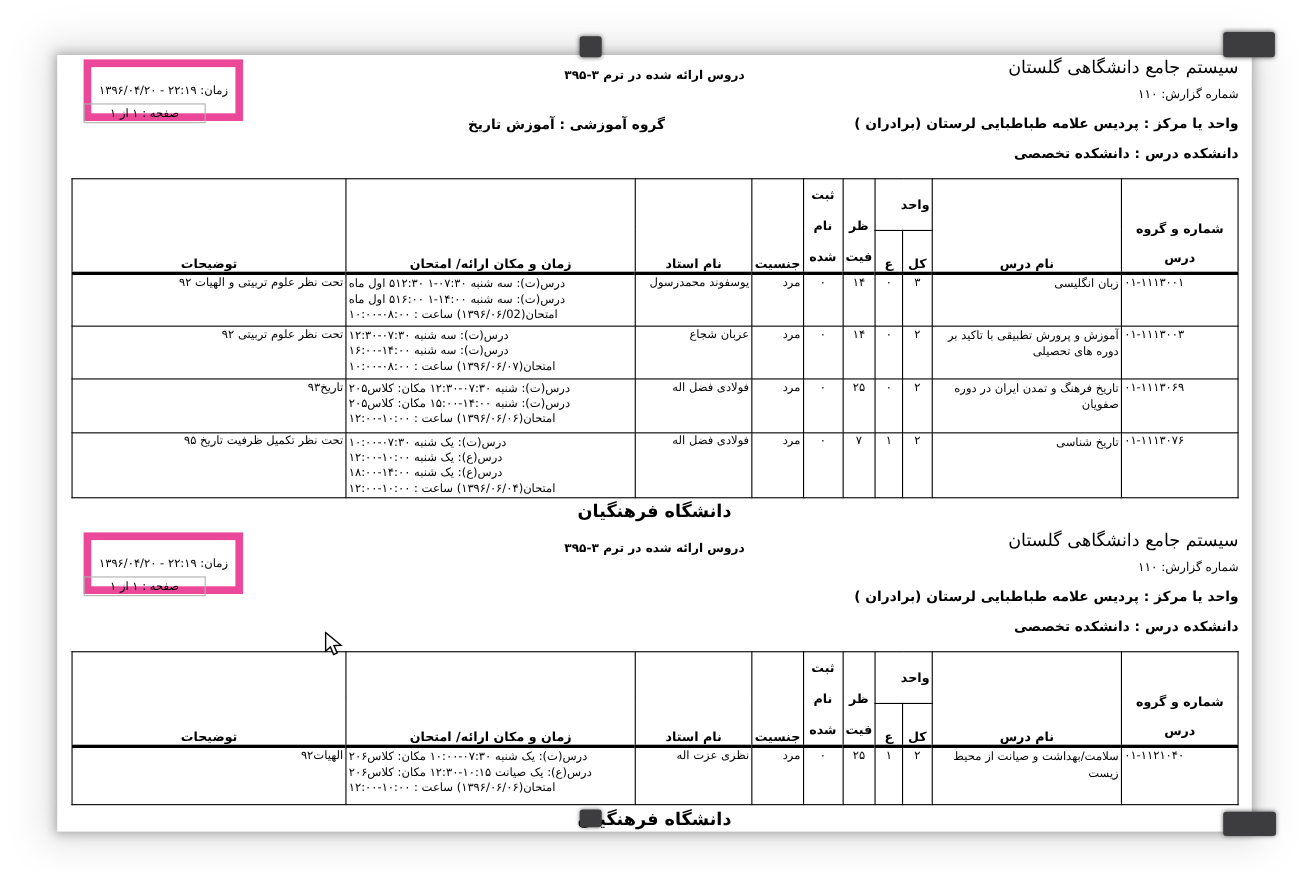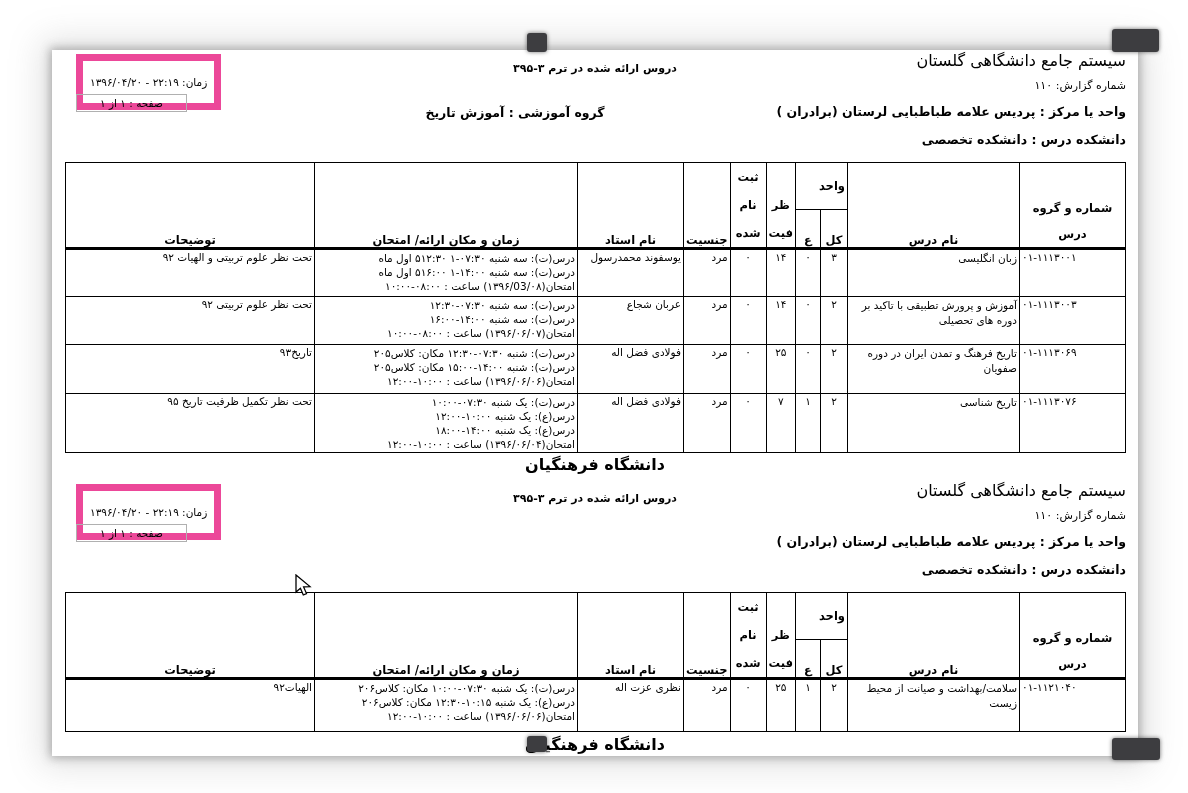--- a/index.html
+++ b/index.html
@@ -51,21 +51,21 @@
   .th-kol,.th-amal{vertical-align:bottom;padding-bottom:5px;text-align:center;}
   .th-cap{vertical-align:bottom;line-height:28px;padding-bottom:1px;text-align:center;}
   .th-reg{vertical-align:top;line-height:28px;padding-top:2px;text-align:center;}
 
   .tbl td{vertical-align:top;font-size:10.5px;padding:1px 2px;}
   .c-num{text-align:left;}
   .c-name{text-align:right;line-height:15px;}
   .c-kol,.c-amal,.c-cap,.c-reg{text-align:center;}
   .c-gender{text-align:right;}
   .c-prof{text-align:right;}
-  .c-time{text-align:right;font-size:10px;padding-left:1px;margin-left:24px;}
+  .c-time{text-align:left;font-size:10px;padding-left:1px;margin-left:24px;}
   .c-time .tl{line-height:14px;white-space:nowrap;}
   .c-notes{text-align:right;}
 
   #cursor{position:absolute;left:295px;top:574px;z-index:5;}
 </style>
 </head>
 <body>
 
 <div class="canvas">
 
@@ -122,21 +122,21 @@
               <td class="c-name">زبان انگلیسی</td>
               <td class="c-kol">۳</td>
               <td class="c-amal">۰</td>
               <td class="c-cap">۱۴</td>
               <td class="c-reg">۰</td>
               <td class="c-gender">مرد</td>
               <td class="c-prof">یوسفوند محمدرسول</td>
               <td class="c-time">
                 <div class="tl">درس(ت): سه شنبه ۰۷:۳۰-۱ ۵۱۲:۳۰ اول ماه</div>
                 <div class="tl">درس(ت): سه شنبه ۱۴:۰۰-۱ ۵۱۶:۰۰ اول ماه</div>
-                <div class="tl">امتحان(۱۳۹۶/03/۰۸) ساعت : ۰۸:۰۰-۱۰:۰۰</div>
+                <div class="tl">امتحان(۱۳۹۶/۰۶/02) ساعت : ۰۸:۰۰-۱۰:۰۰</div>
               </td>
               <td class="c-notes">تحت نظر علوم تربیتی و الهیات ۹۲</td>
             </tr>
             <tr style="height: 48px;">
               <td class="c-num">۰۱-۱۱۱۳۰۰۳</td>
               <td class="c-name">آموزش و پرورش تطبیقی با تاکید بر دوره های تحصیلی</td>
               <td class="c-kol">۲</td>
               <td class="c-amal">۰</td>
               <td class="c-cap">۱۴</td>
               <td class="c-reg">۰</td>
@@ -232,21 +232,21 @@
               <td class="c-num">۰۱-۱۱۲۱۰۴۰</td>
               <td class="c-name">سلامت/بهداشت و صیانت از محیط زیست</td>
               <td class="c-kol">۲</td>
               <td class="c-amal">۱</td>
               <td class="c-cap">۲۵</td>
               <td class="c-reg">۰</td>
               <td class="c-gender">مرد</td>
               <td class="c-prof">نظری عزت اله</td>
               <td class="c-time">
                 <div class="tl">درس(ت): یک شنبه ۰۷:۳۰-۱۰:۰۰ مکان: کلاس۲۰۶</div>
-                <div class="tl">درس(ع): یک شنبه ۱۰:۱۵-۱۲:۳۰ مکان: کلاس۲۰۶</div>
+                <div class="tl">درس(ع): یک صیانت ۱۰:۱۵-۱۲:۳۰ مکان: کلاس۲۰۶</div>
                 <div class="tl">امتحان(۱۳۹۶/۰۶/۰۶) ساعت : ۱۰:۰۰-۱۲:۰۰</div>
               </td>
               <td class="c-notes">الهیات۹۲</td>
             </tr>
           </tbody>
       </table>
 
       <div class="footer">دانشگاه فرهنگیان</div>
     </div>
 

